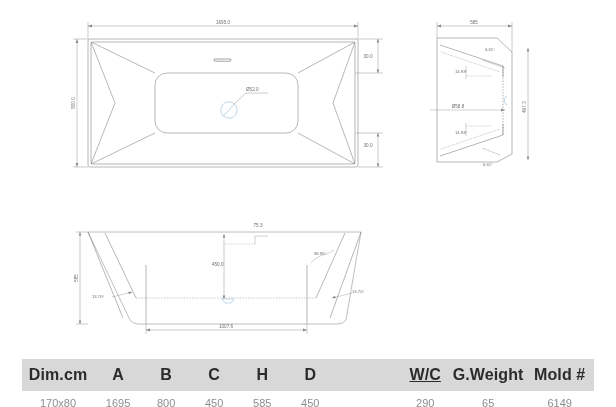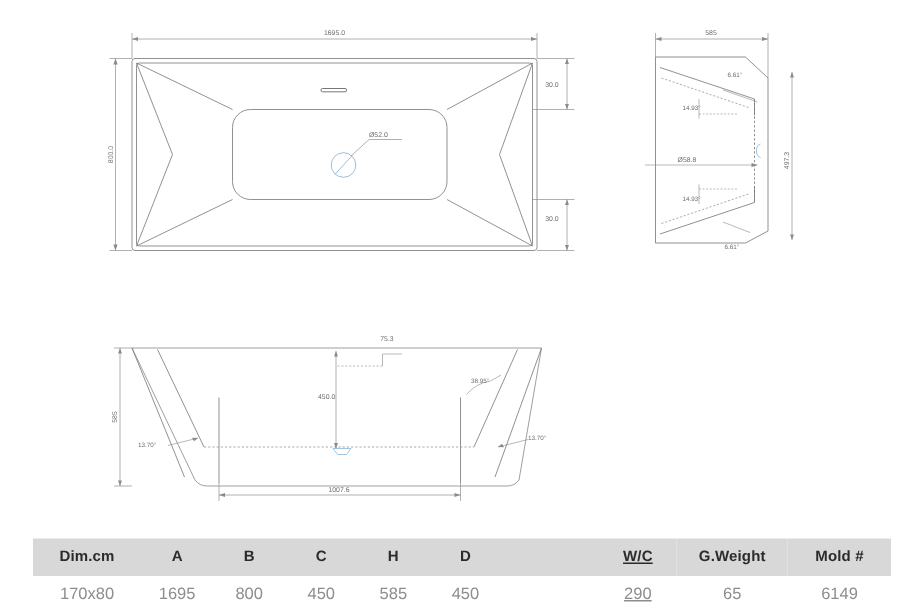--- a/index.html
+++ b/index.html
@@ -13,21 +13,21 @@
   .dimtxt{font-family:"Liberation Sans",sans-serif;font-size:4.6px;fill:#6e6e6e;}
   .dimtxt.sm{font-size:4.2px;}
 
   
   #spec-table{
     position:absolute;left:22px;top:359px;width:572px;
   }
   table{border-collapse:collapse;width:100%;table-layout:fixed;}
   thead tr{background:#d8d8d8;}
   thead th{
-    font-size:10px;font-weight:bold;color:#2b2b2b;
+    font-size:16px;font-weight:bold;color:#2b2b2b;
     padding:7px 0 7px 0;text-align:center;letter-spacing:.1px;
   }
   tbody td{
     font-size:11px;color:#8d8d8d;padding:6px 0 6px 0;text-align:center;
   }
   tbody tr{border-bottom:1.6px solid #3c3c3c;}
   th.c-dim,td.c-dim{width:12.6%;}
   th.c-a,td.c-a{width:8.4%;}
   th.c-b,td.c-b{width:8.4%;}
   th.c-c,td.c-c{width:8.4%;}

